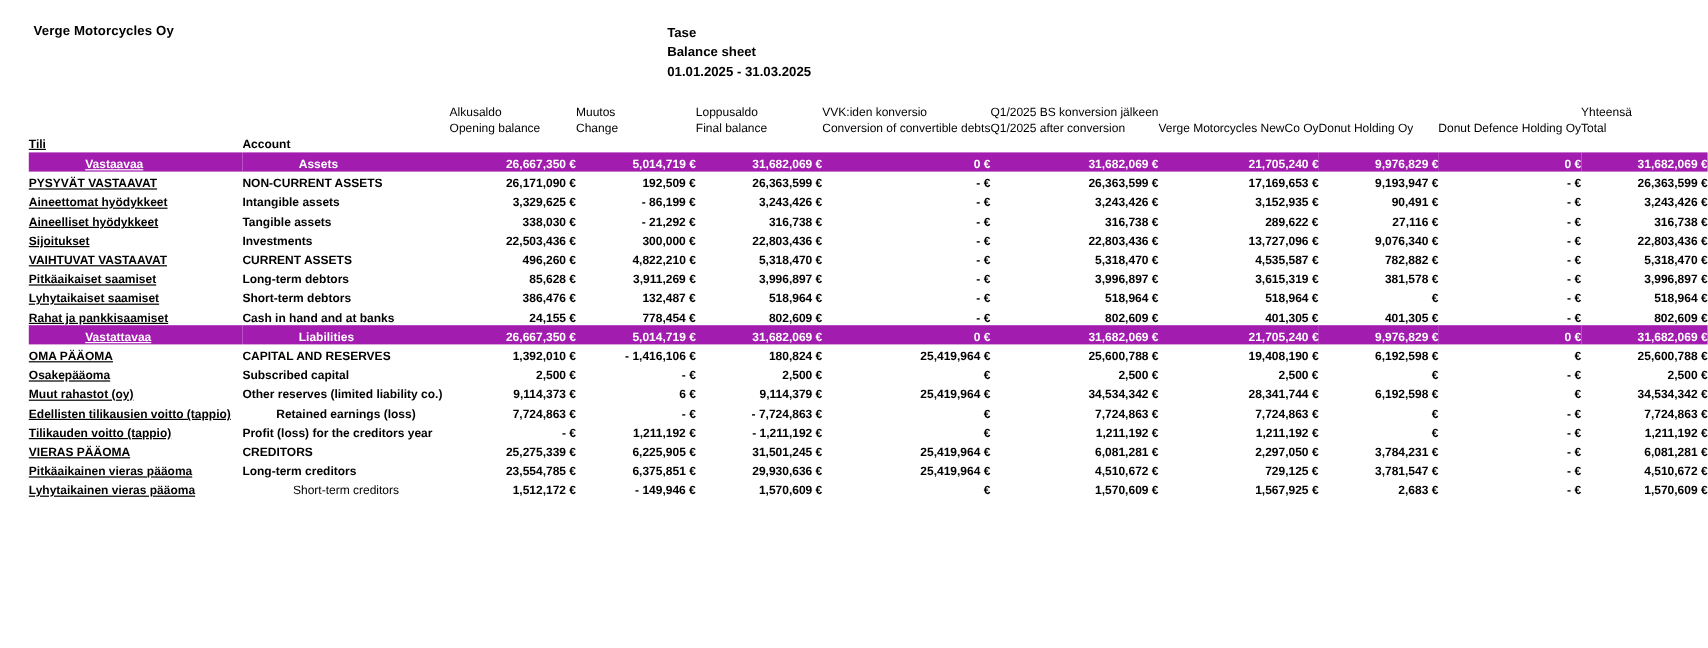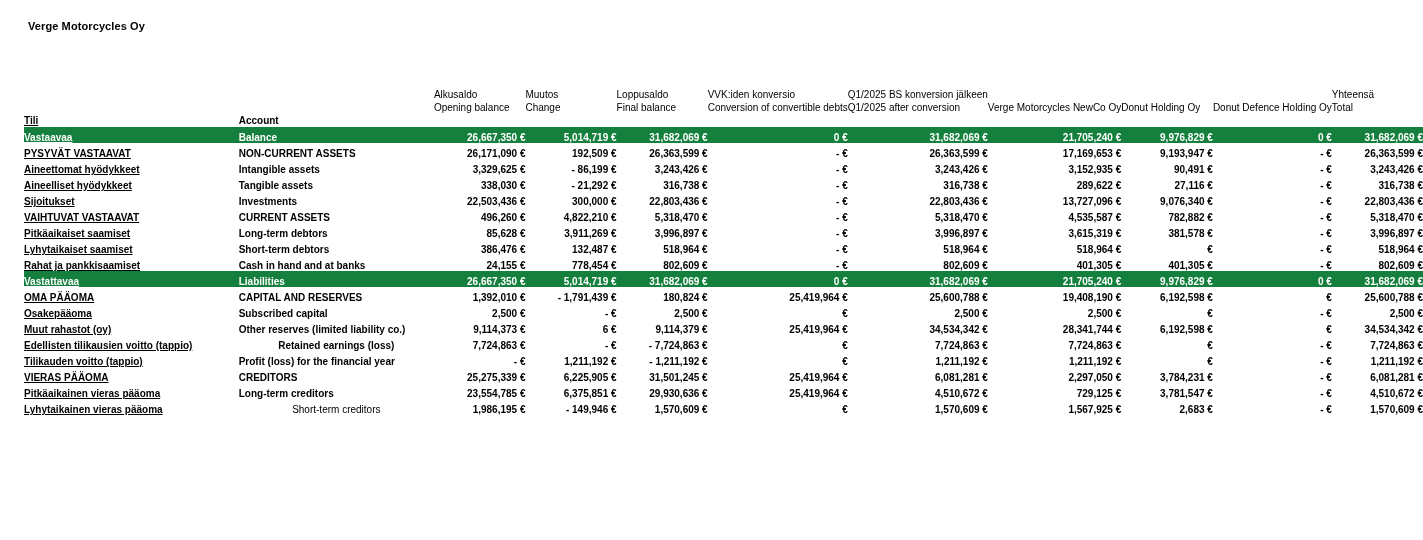--- a/index.html
+++ b/index.html
@@ -78,35 +78,41 @@
     font-variant-numeric: tabular-nums;
   }
 
   
   .lvl0 { font-weight: bold; }
   .lvl1 { padding-left: 14px; font-weight: bold; }
   .ind-en-1 { padding-left: 18px; }
 
   
   tr.hl td {
-    background: #15803d;
+    background: #a21caf;
     color: #ffffff;
+    padding-left: 47px;
   }
   tr.hl td.fi, tr.hl td.en { font-weight: bold; }
   tr.hl td.num { font-weight: bold; }
 
   .row-acct-head td { font-weight: bold; }
 </style>
 </head>
 <body>
 
 <div class="page">
 
   <div class="company">Verge Motorcycles Oy</div>
 
+  <div class="doc-head">
+    <div class="l1">Tase</div>
+    <div class="l2">Balance sheet</div>
+    <div class="l3">01.01.2025 - 31.03.2025</div>
+  </div>
 
   <table class="bs">
     <colgroup>
       <col class="c-fi">
         <col class="c-en">
       <col class="c-num">
         <col class="c-num">
         <col class="c-num">
         <col class="c-num">
       <col class="c-num-w">
@@ -155,21 +161,21 @@
       </tr>
       <tr class="row-acct-head">
         <td class="fi">Tili</td>
         <td class="en">Account</td>
         <td colspan="9"></td>
       </tr>
     </thead>
     <tbody id="bs-body">
         <tr class="hl">
           <td class="fi lvl0">Vastaavaa</td>
-          <td class="en lvl0">Balance</td>
+          <td class="en lvl0">Assets</td>
           <td class="num">26,667,350 €</td>
           <td class="num">5,014,719 €</td>
           <td class="num">31,682,069 €</td>
           <td class="num">0 €</td>
           <td class="num">31,682,069 €</td>
           <td class="num">21,705,240 €</td>
           <td class="num">9,976,829 €</td>
           <td class="num">0 €</td>
           <td class="num">31,682,069 €</td>
         </tr>
@@ -287,21 +293,21 @@
           <td class="num">31,682,069 €</td>
           <td class="num">21,705,240 €</td>
           <td class="num">9,976,829 €</td>
           <td class="num">0 €</td>
           <td class="num">31,682,069 €</td>
         </tr>
         <tr>
           <td class="fi lvl0">OMA PÄÄOMA</td>
           <td class="en lvl0">CAPITAL AND RESERVES</td>
           <td class="num">1,392,010 €</td>
-          <td class="num">- 1,791,439 €</td>
+          <td class="num">- 1,416,106 €</td>
           <td class="num">180,824 €</td>
           <td class="num">25,419,964 €</td>
           <td class="num">25,600,788 €</td>
           <td class="num">19,408,190 €</td>
           <td class="num">6,192,598 €</td>
           <td class="num">€</td>
           <td class="num">25,600,788 €</td>
         </tr>
         <tr>
           <td class="fi lvl1">Osakepääoma</td>
@@ -337,21 +343,21 @@
           <td class="num">- 7,724,863 €</td>
           <td class="num">€</td>
           <td class="num">7,724,863 €</td>
           <td class="num">7,724,863 €</td>
           <td class="num">€</td>
           <td class="num">- €</td>
           <td class="num">7,724,863 €</td>
         </tr>
         <tr>
           <td class="fi lvl1">Tilikauden voitto (tappio)</td>
-          <td class="en ind-en-1" style="font-weight: bold;">Profit (loss) for the financial year</td>
+          <td class="en ind-en-1" style="font-weight: bold;">Profit (loss) for the creditors year</td>
           <td class="num">- €</td>
           <td class="num">1,211,192 €</td>
           <td class="num">- 1,211,192 €</td>
           <td class="num">€</td>
           <td class="num">1,211,192 €</td>
           <td class="num">1,211,192 €</td>
           <td class="num">€</td>
           <td class="num">- €</td>
           <td class="num">1,211,192 €</td>
         </tr>
@@ -377,21 +383,21 @@
           <td class="num">25,419,964 €</td>
           <td class="num">4,510,672 €</td>
           <td class="num">729,125 €</td>
           <td class="num">3,781,547 €</td>
           <td class="num">- €</td>
           <td class="num">4,510,672 €</td>
         </tr>
         <tr>
           <td class="fi lvl1">Lyhytaikainen vieras pääoma</td>
           <td class="en ind-en-1" style="font-weight: normal; text-align: center;">Short-term creditors</td>
-          <td class="num">1,986,195 €</td>
+          <td class="num">1,512,172 €</td>
           <td class="num">- 149,946 €</td>
           <td class="num">1,570,609 €</td>
           <td class="num">€</td>
           <td class="num">1,570,609 €</td>
           <td class="num">1,567,925 €</td>
           <td class="num">2,683 €</td>
           <td class="num">- €</td>
           <td class="num">1,570,609 €</td>
         </tr>
       </tbody>

